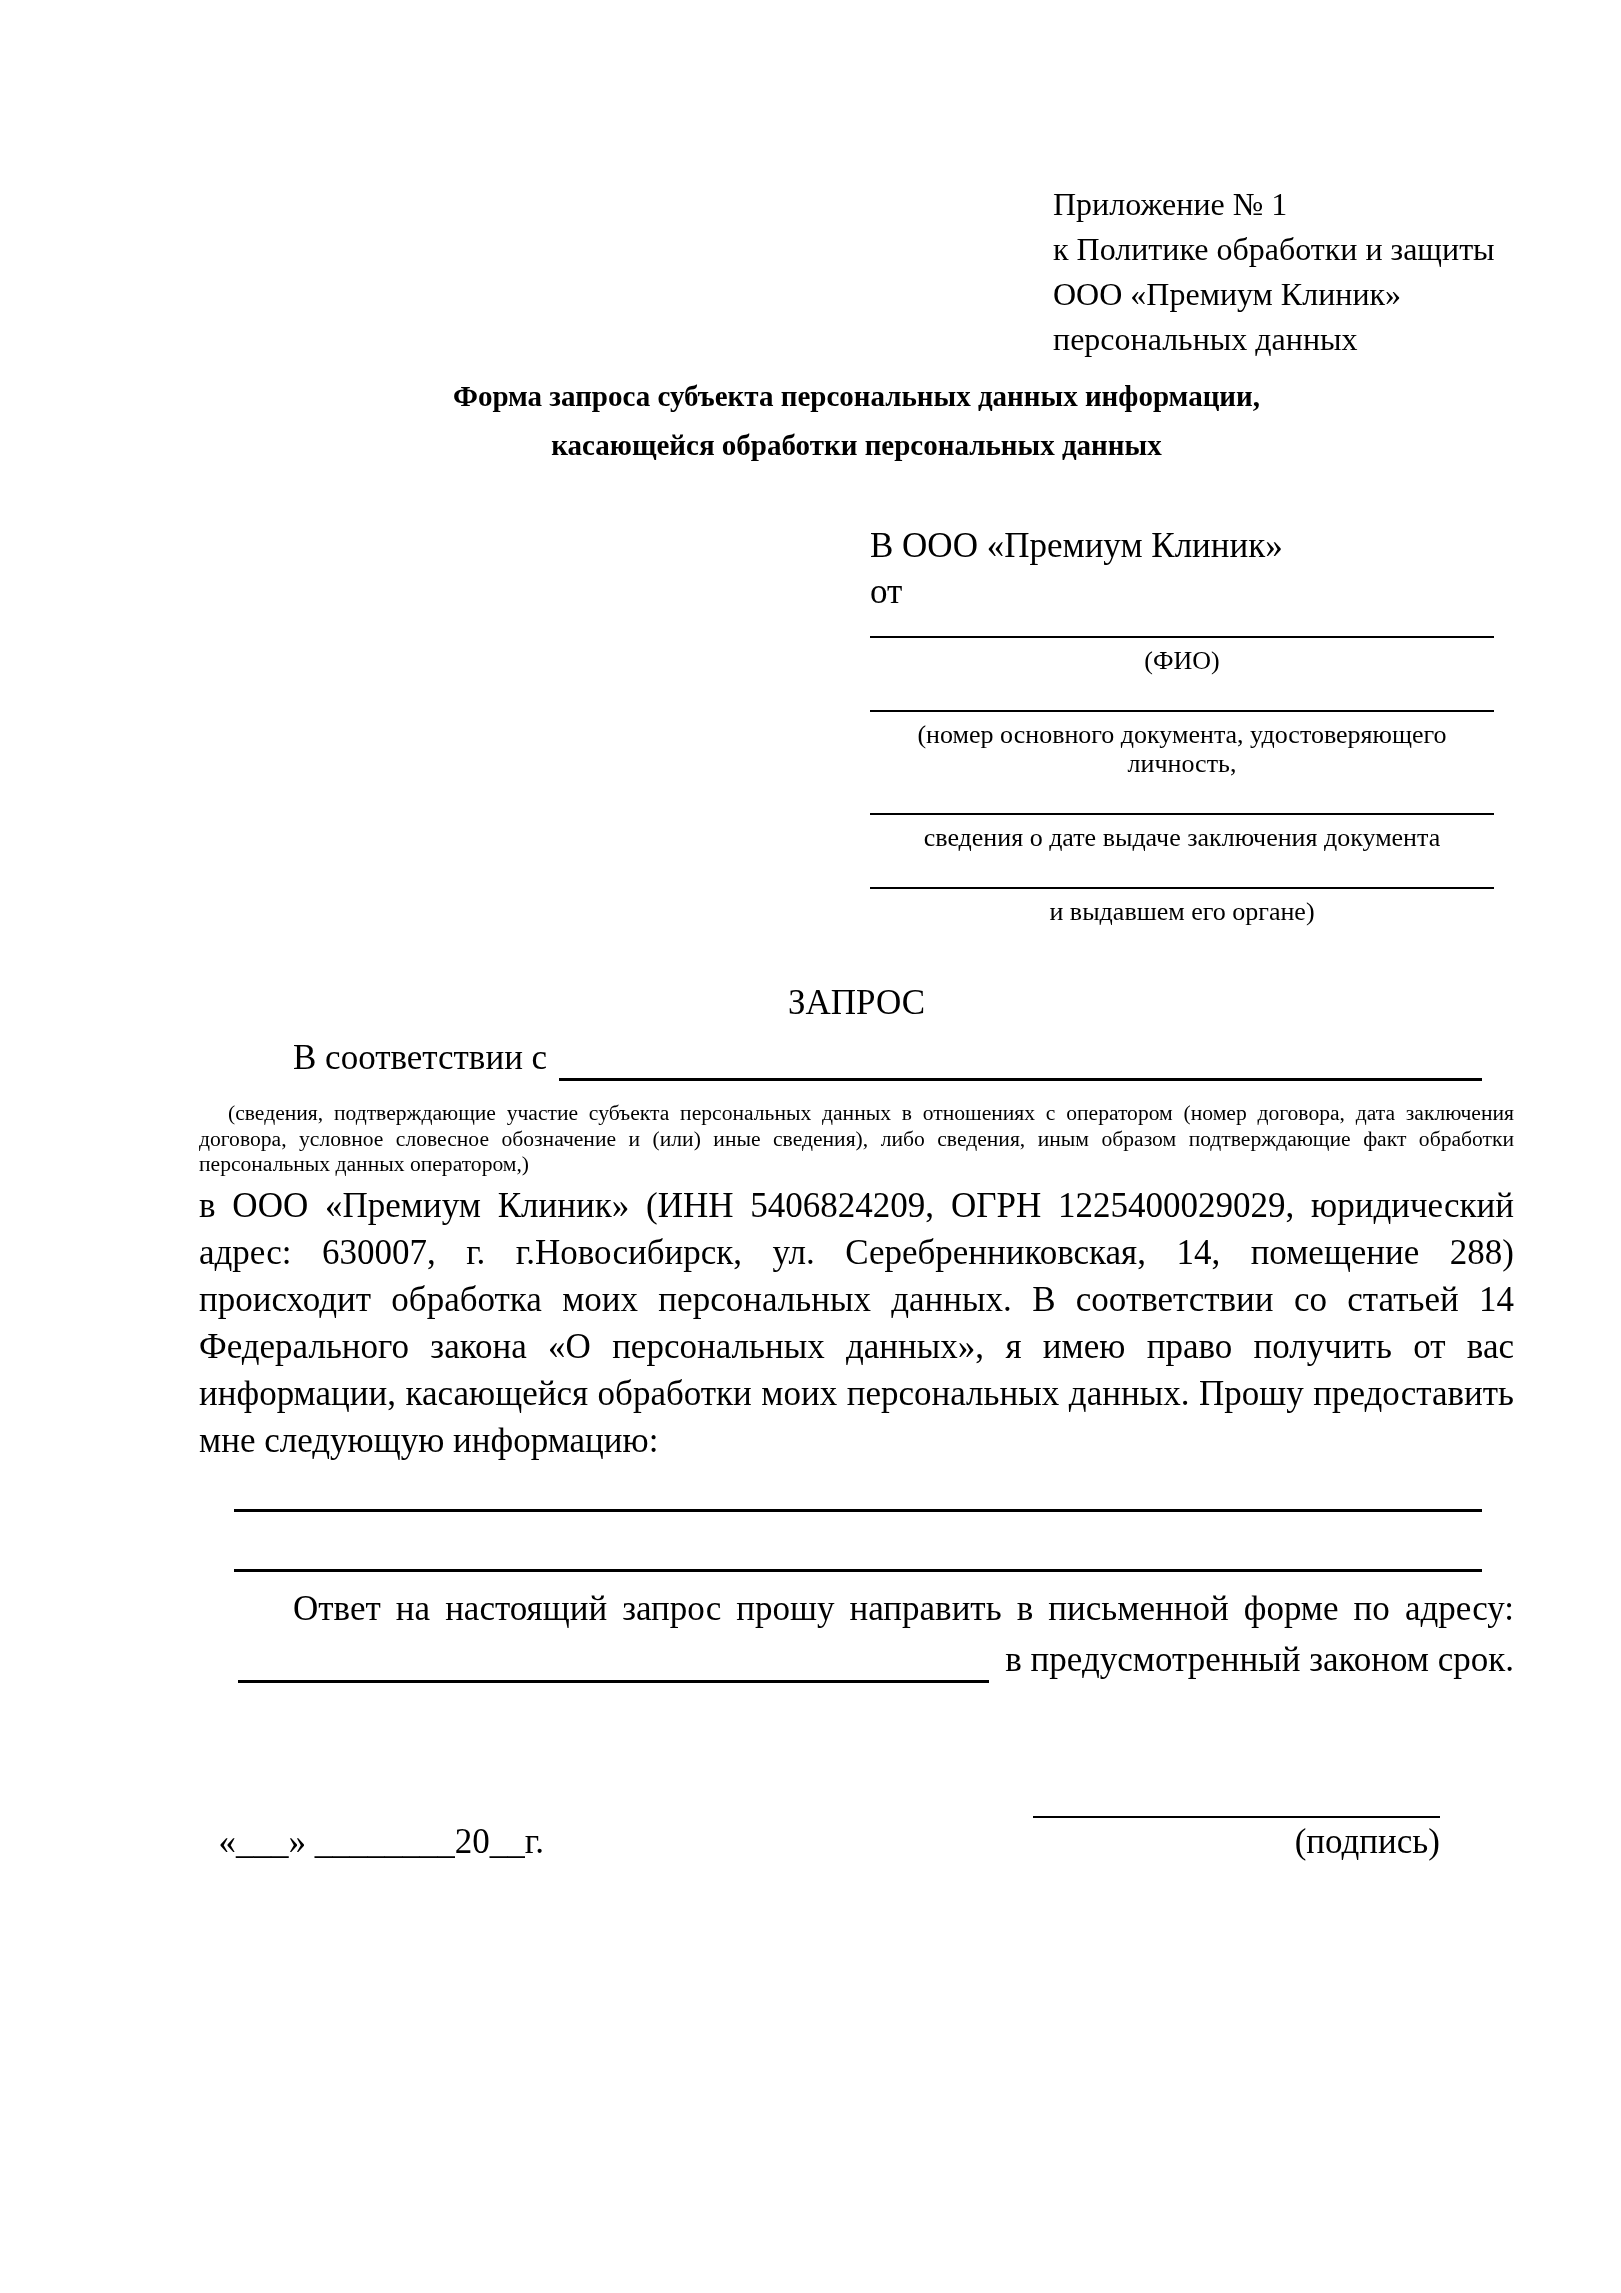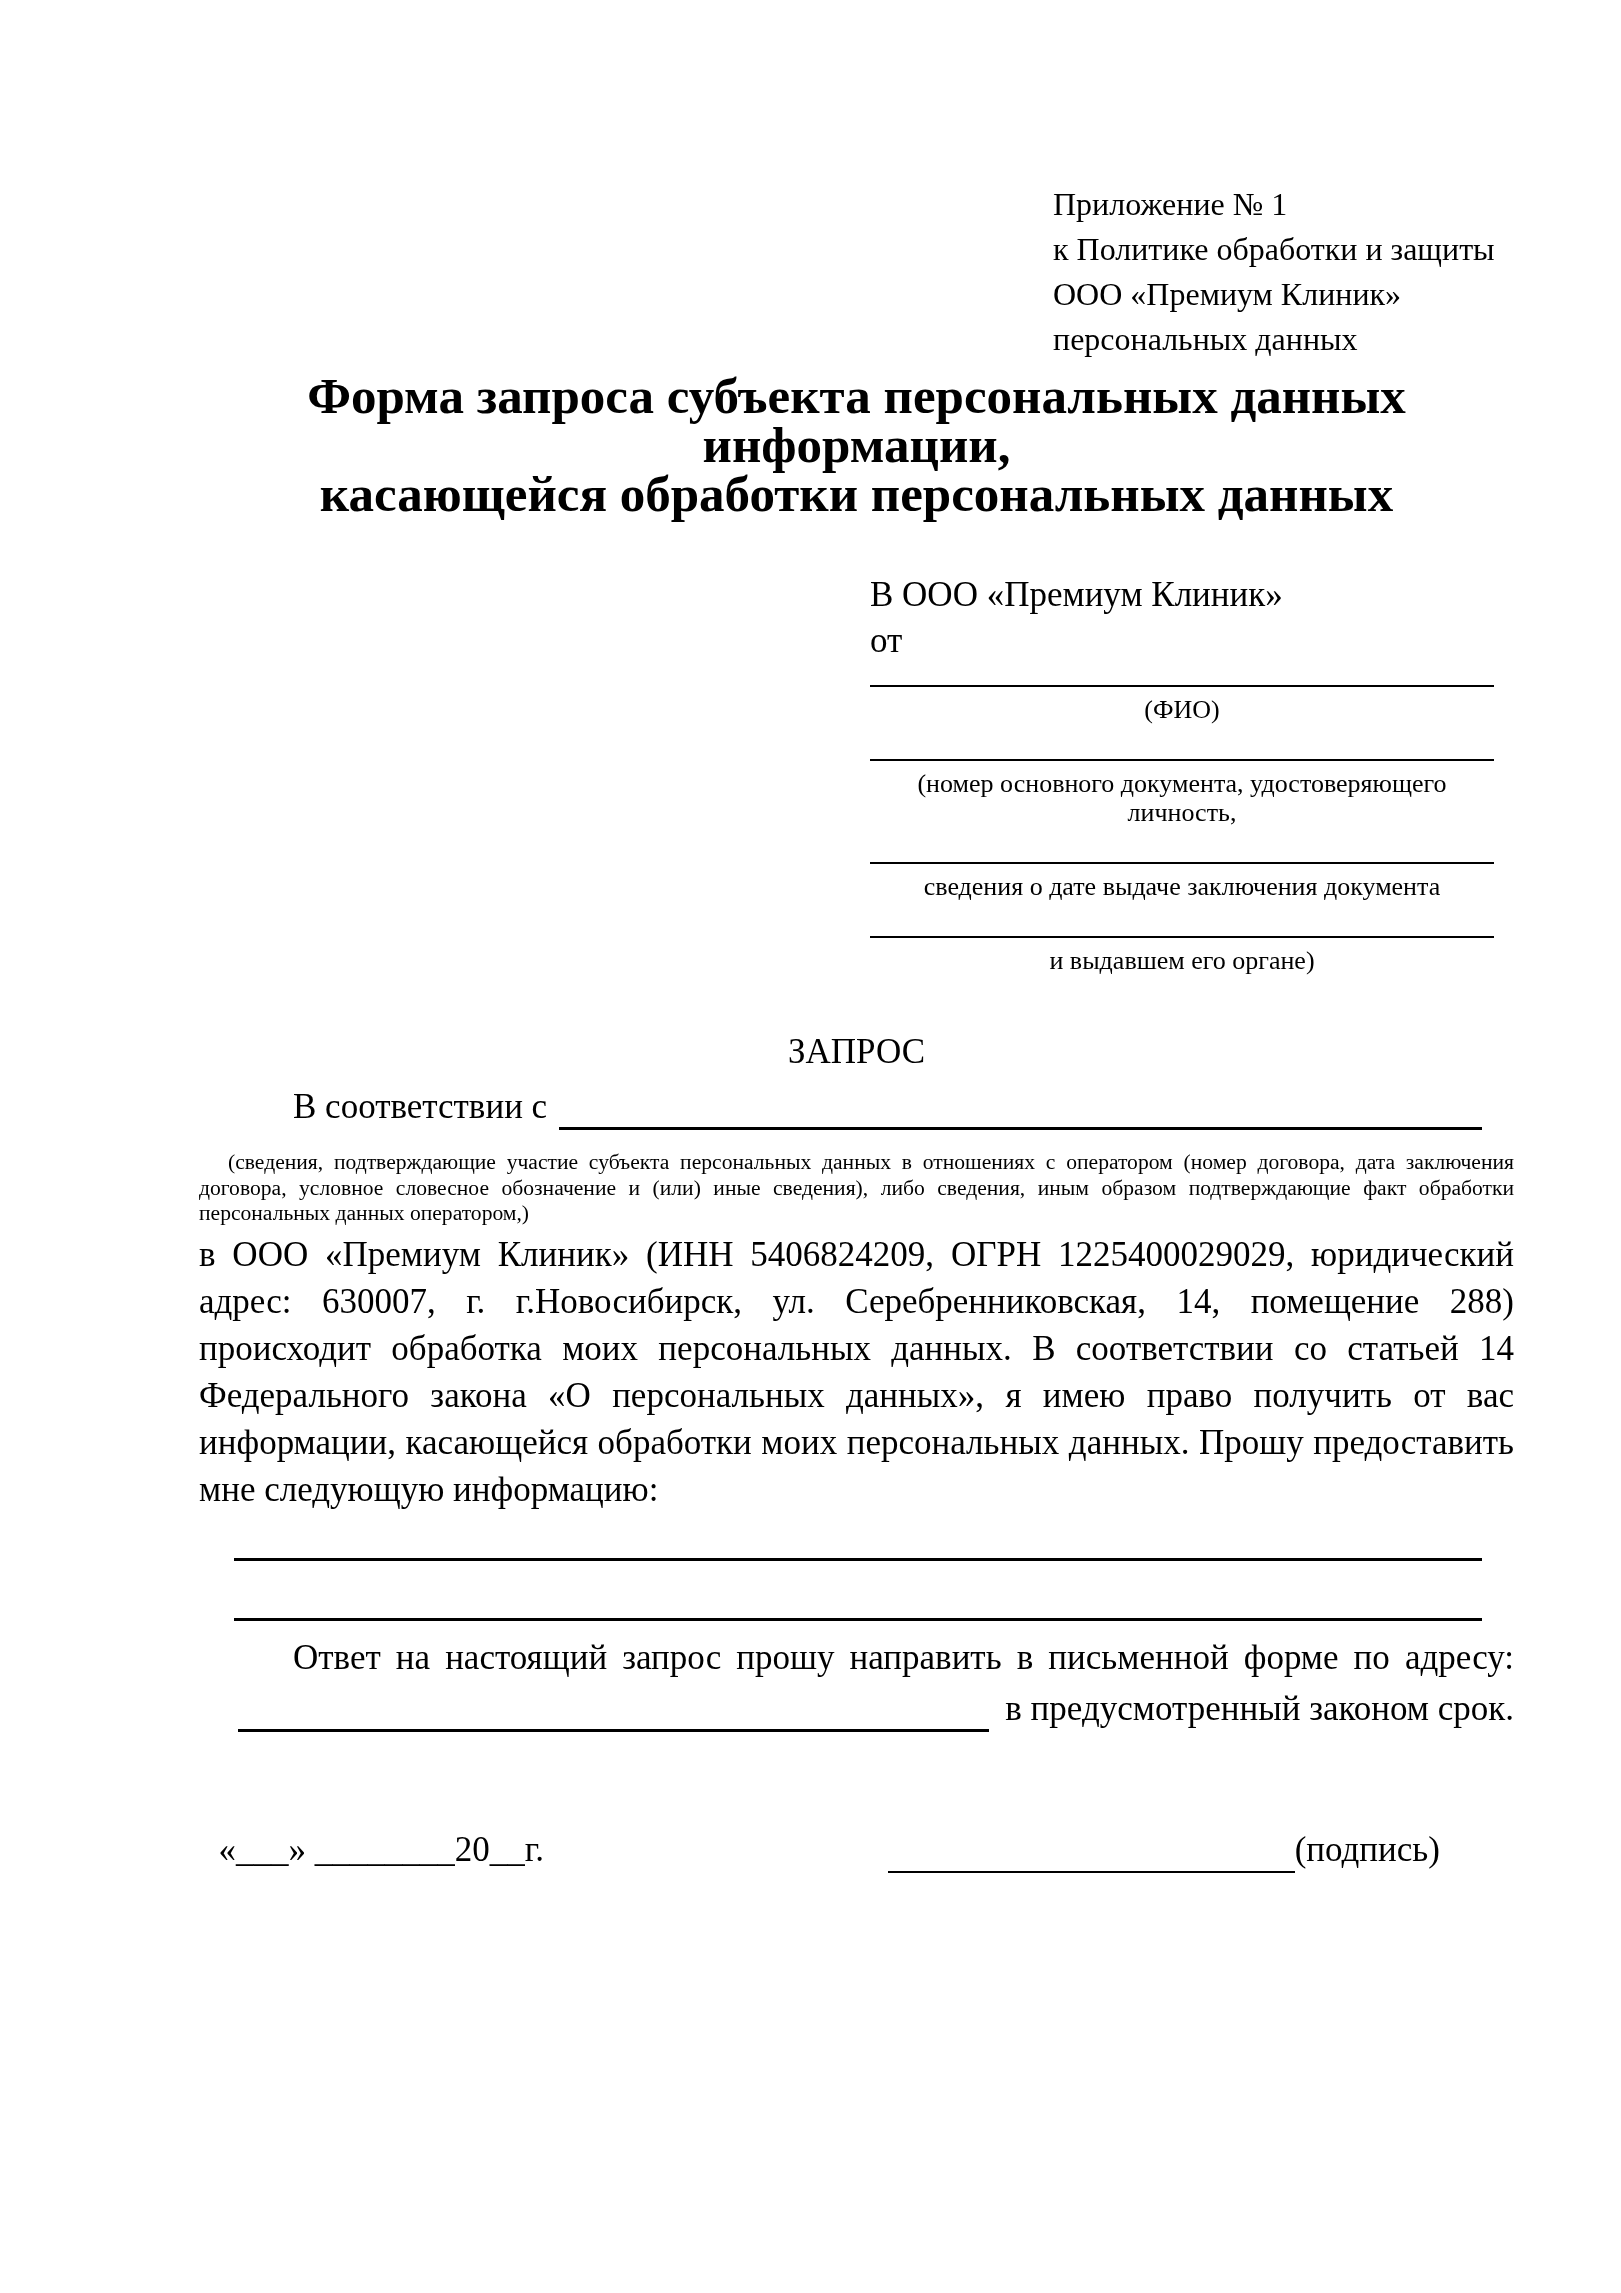--- a/index.html
+++ b/index.html
@@ -27,21 +27,21 @@
     font-size: 32px;
     line-height: 45px;
     white-space: nowrap;
   }
 
   
   .title {
     margin-top: 9.8px;
     text-align: center;
     font-weight: bold;
-    font-size: 51px;
+    font-size: 29px;
     line-height: 49px;
   }
 
   
   .recipient {
     margin-left: 671px;
     width: 624px;
     margin-top: 53px;
   }
   .recipient .org, .recipient .from { line-height: 46px; }
@@ -119,20 +119,21 @@
     margin-top: 94px;
     display: flex;
     justify-content: space-between;
     align-items: flex-end;
   }
   .date-cell { padding-left: 19.6px; white-space: nowrap; }
   .sig-cell {
     display: flex;
     align-items: flex-end;
     margin-right: 74px;
+    flex-direction: column;
   }
   .sig-line {
     width: 407px;
     border-bottom: 2.9px solid #000;
     height: 41px;
   }
   .sig-cap { white-space: nowrap; }
 </style>
 </head>
 <body>

